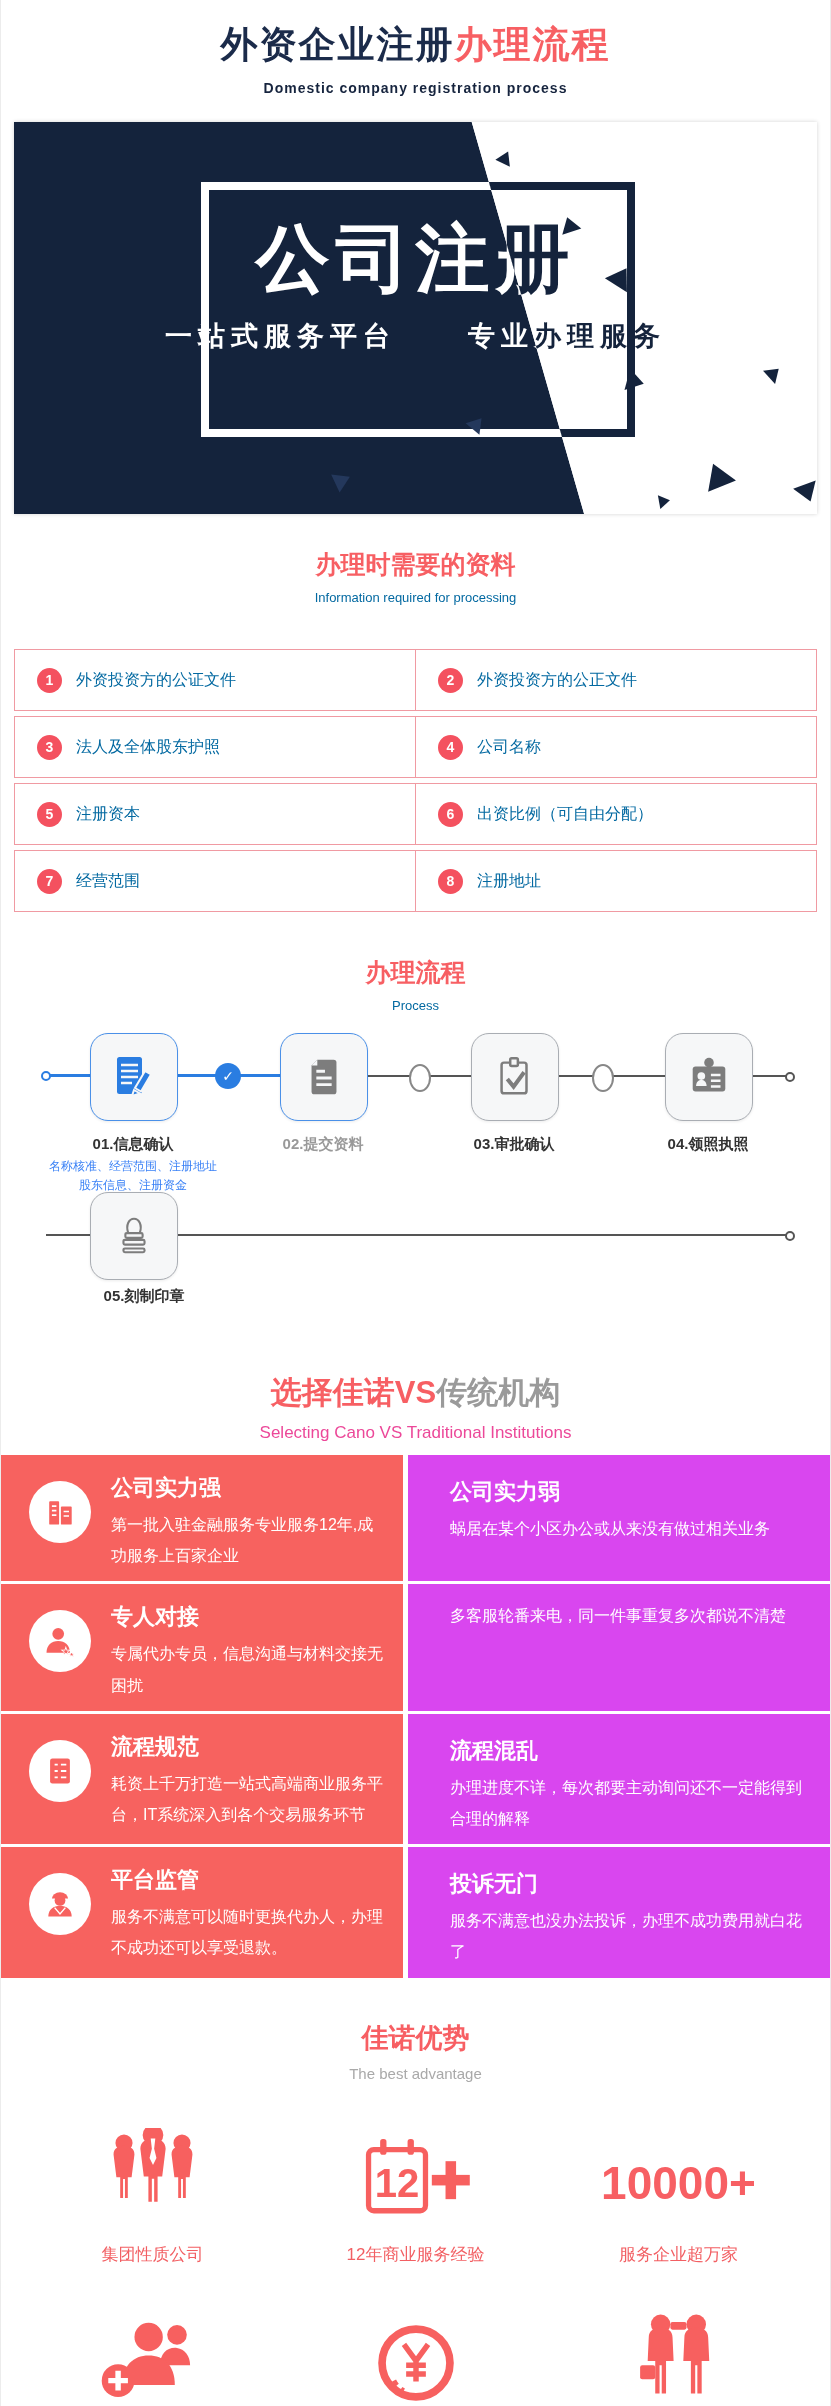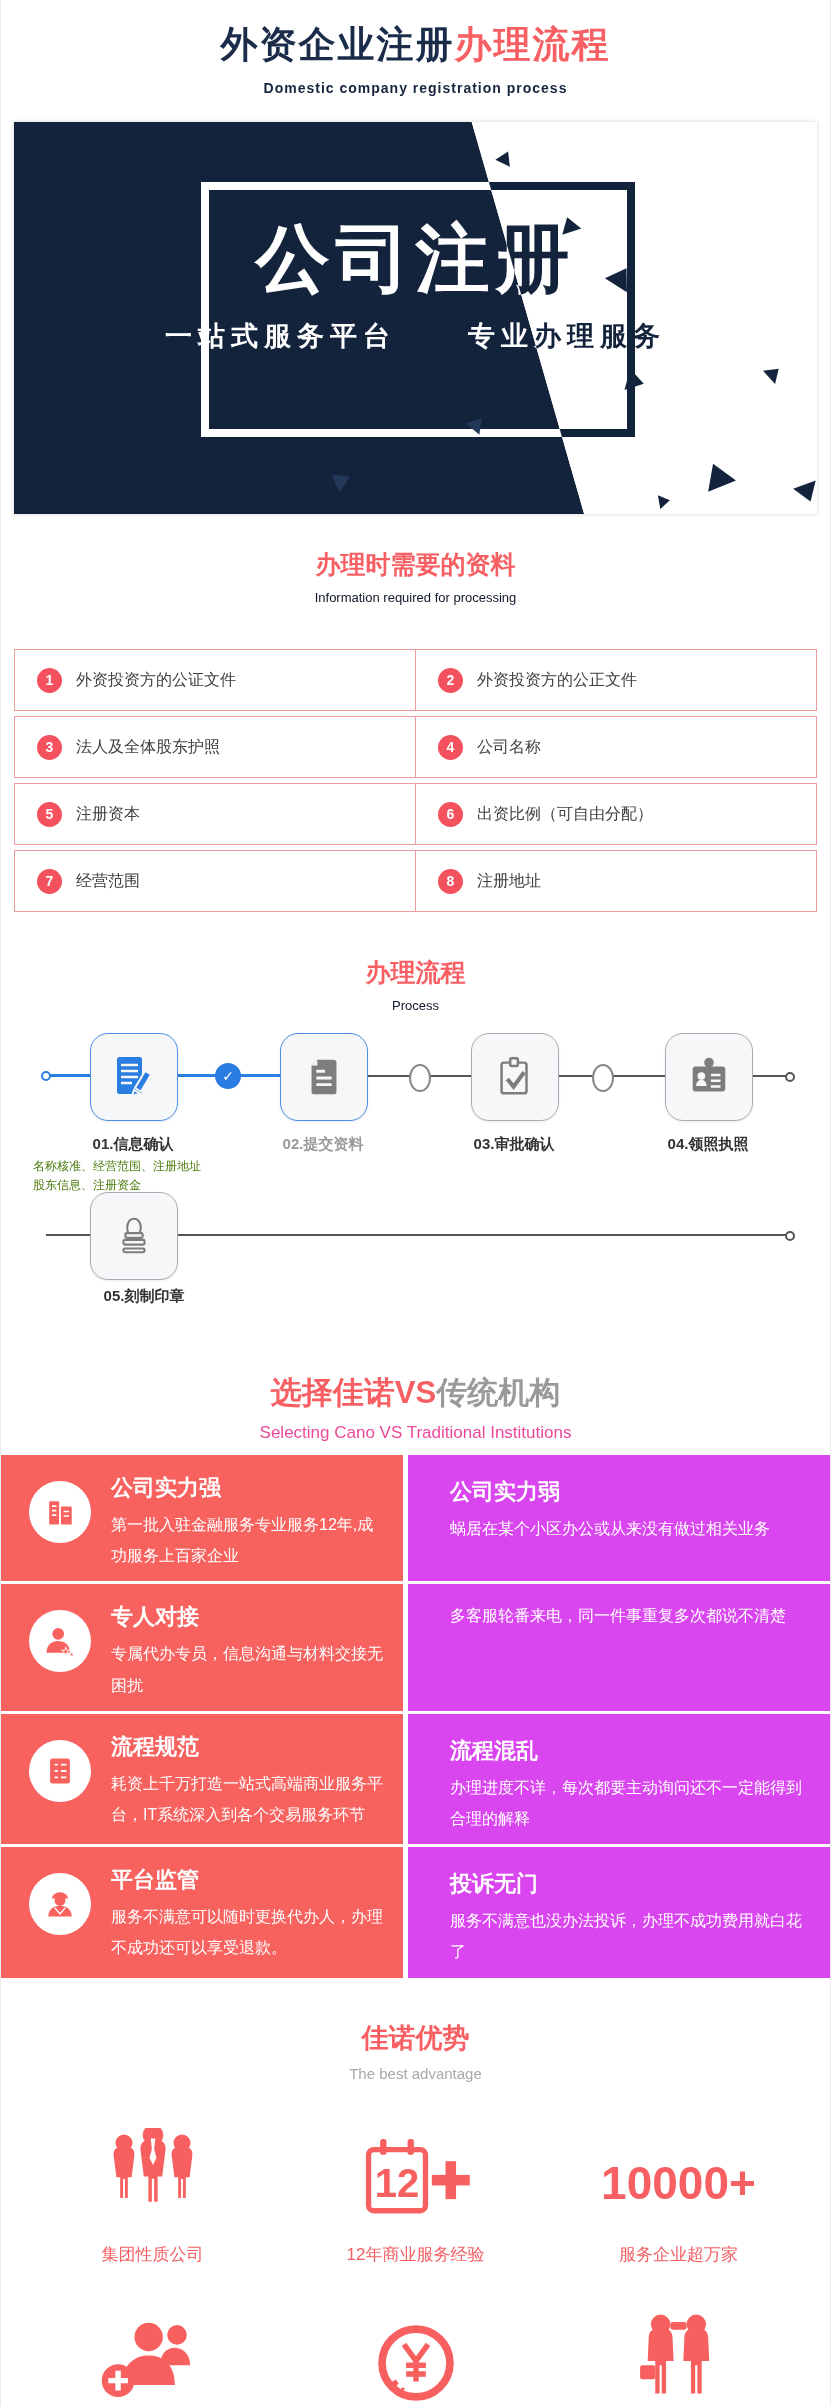--- a/index.html
+++ b/index.html
@@ -21,44 +21,44 @@
   .layer-white{background:#ffffff;color:#14233c;clip-path:polygon(57% 0,100% 0,100% 100%,71% 100%);}
   .scene{position:absolute;inset:0;}
   .frame{position:absolute;left:187px;top:60px;width:418px;height:239px;border:8px solid currentColor;}
   .banner-heading{position:absolute;left:0;right:0;top:88px;text-align:center;font-size:74px;font-weight:bold;letter-spacing:6px;}
   .banner-tagline{position:absolute;left:0;right:0;top:196px;display:flex;justify-content:center;gap:72px;font-size:27px;font-weight:bold;letter-spacing:6px;}
   .tri{position:absolute;width:0;height:0;border-style:solid;border-color:transparent;}
   
   .sec-head{text-align:center;}
   .sec-head .cn{font-size:25px;font-weight:bold;color:#f75f63;}
   .sec-head .cn .gray{color:#9a9a9a;}
-  .sec-head .en{margin-top:9px;font-size:13px;color:#0f172a;}
+  .sec-head .en{margin-top:9px;font-size:13px;color:#0369a1;}
   .sec-head.big .cn{font-size:31px;}
   .sec-head.big .en{font-size:17px;color:#ec4899;}
   
   .materials{margin:44px 13px 0;}
   .m-row{display:flex;margin-bottom:5px;}
   .m-cell{flex:1;height:62px;border:1px solid #f09aa2;display:flex;align-items:center;padding-left:22px;box-sizing:border-box;background:#fff;}
   .m-cell:first-child{border-right:none;}
   .badge{width:25px;height:25px;border-radius:50%;background:#f4515f;color:#fff;font-size:14px;font-weight:bold;display:flex;align-items:center;justify-content:center;margin-right:14px;flex-shrink:0;}
-  .m-text{font-size:16px;color:#404040;text-align:center;}
+  .m-text{font-size:16px;color:#0369a1;text-align:center;}
   
   .flow{position:relative;height:295px;margin-top:20px;}
   .line{position:absolute;height:2px;background:#555;}
   .line.blue{background:#2a7de1;height:3px;}
   .dot{position:absolute;width:6px;height:6px;border-radius:50%;background:#fff;border:2px solid #555;}
   .dot.blue{border-color:#2a7de1;}
   .step-box{position:absolute;top:0;width:86px;height:86px;border-radius:18px;background:#f6f7f8;border:1px solid #a9adb3;display:flex;align-items:center;justify-content:center;box-shadow:0 1px 3px rgba(0,0,0,.08);z-index:1;}
   .step-box.blue{border-color:#4a90e8;color:#2a7de1;}
   .step-box.gray{color:#7d7d7d;}
   .check-badge{position:absolute;left:214px;top:30px;width:26px;height:26px;border-radius:50%;background:#2a7de1;color:#fff;font-size:14px;display:flex;align-items:center;justify-content:center;z-index:2;}
   .ellipse{position:absolute;top:31px;width:18px;height:24px;border-radius:50%;background:#fff;border:2px solid #888;z-index:2;}
   .step-label{position:absolute;top:102px;width:170px;text-align:center;font-size:15px;color:#333;font-weight:bold;}
   .step-label.muted{color:#999;}
-  .step-note{position:absolute;top:124px;width:200px;text-align:left;font-size:12px;color:#4d7c0f;line-height:1.55;white-space:pre-line;}
+  .step-note{position:absolute;top:124px;width:200px;text-align:center;font-size:12px;color:#3b82f6;line-height:1.55;white-space:pre-line;}
   
   .vs-grid{margin-top:12px;}
   .vs-row{display:flex;gap:5px;margin-bottom:3px;}
   .vs-cell{flex:1;min-height:118px;color:#fff;box-sizing:border-box;}
   .vs-left{background:#f7625f;display:flex;padding:12px 14px 10px 28px;}
   .vs-right{background:#d946ef;padding:16px 20px 10px 42px;}
   .vs-icon{width:62px;height:62px;border-radius:50%;background:#fff;color:#f7625f;display:flex;align-items:center;justify-content:center;flex-shrink:0;margin:14px 20px 0 0;}
   .vs-title{font-size:22px;font-weight:bold;margin:6px 0 6px;}
   .vs-text{font-size:16px;line-height:1.95;max-width:300px;}
   .vs-right .vs-text{max-width:none;}

